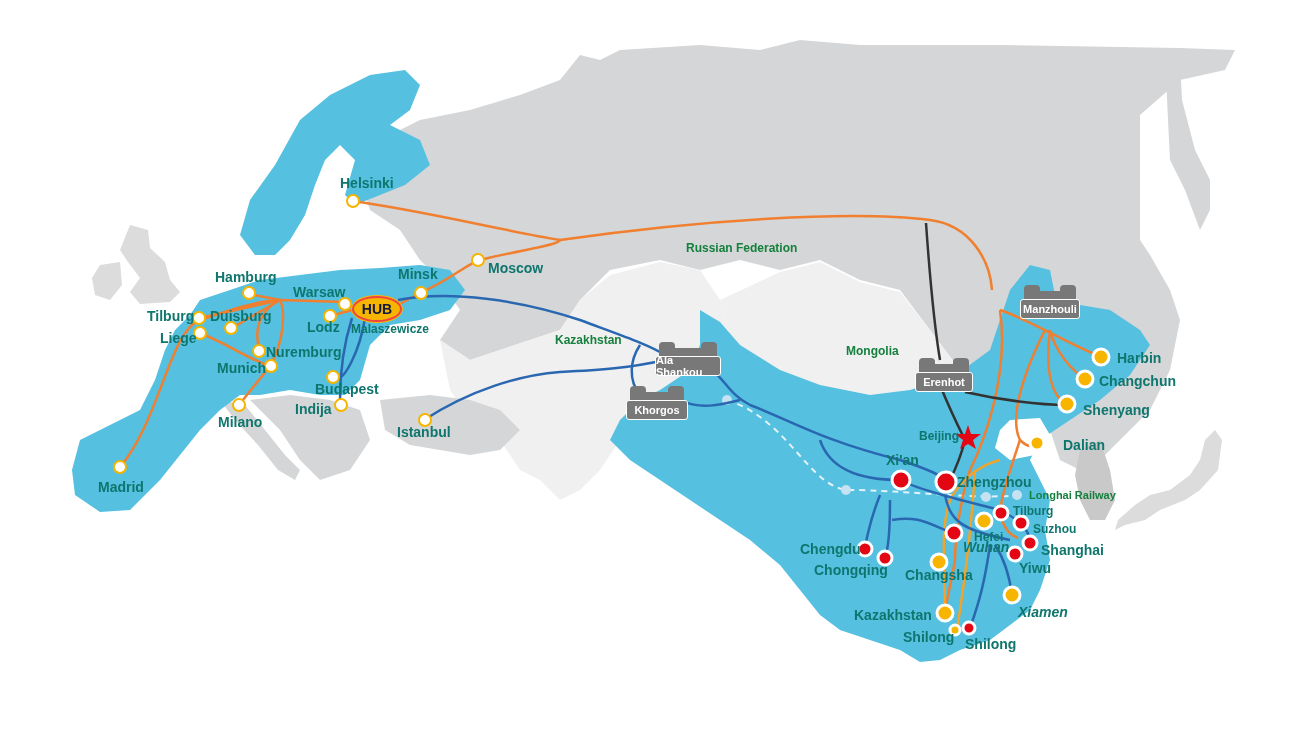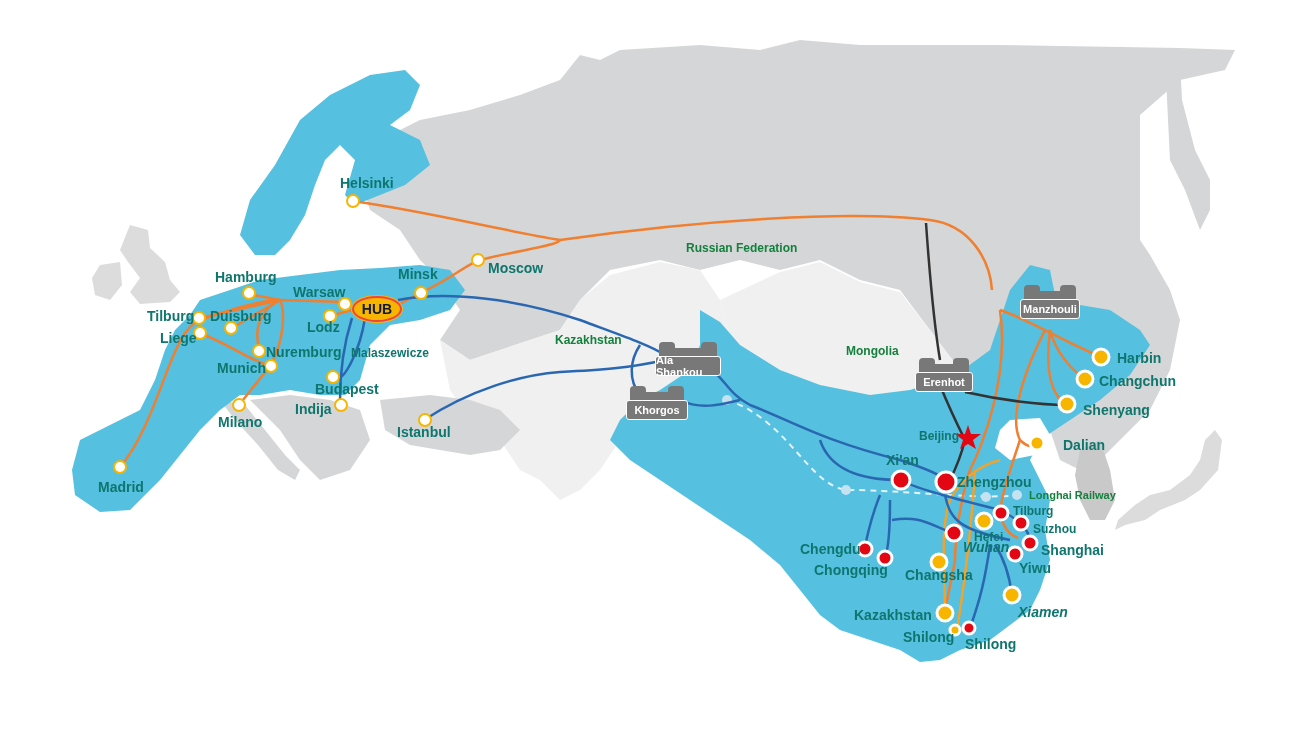--- a/index.html
+++ b/index.html
@@ -146,21 +146,21 @@
   </g>
 
   <polygon fill="#e30613" points="968,425 971,434 981,434 973,440 976,449 968,444 960,449 963,440 955,434 965,434"></polygon>
 </svg>
 
 <div class="country" style="left:686px;top:241px;">Russian Federation</div>
 <div class="country" style="left:555px;top:333px;">Kazakhstan</div>
 <div class="country" style="left:846px;top:344px;">Mongolia</div>
 
 <div class="hub">HUB</div>
-<div class="label small" style="left:351px;top:323px;margin-top:24px;">Malaszewicze</div>
+<div class="label small" style="left:351px;top:323px;">Malaszewicze</div>
 
 <div class="border-post" style="left:655px;top:342px;">
   <div class="tower l"></div>
     <div class="wall"></div>
     <div class="tower r"></div>
   <div class="body">Ala Shankou</div>
 </div>
 <div class="border-post" style="left:626px;top:386px;width:62px;">
   <div class="tower l"></div>
     <div class="wall"></div>

